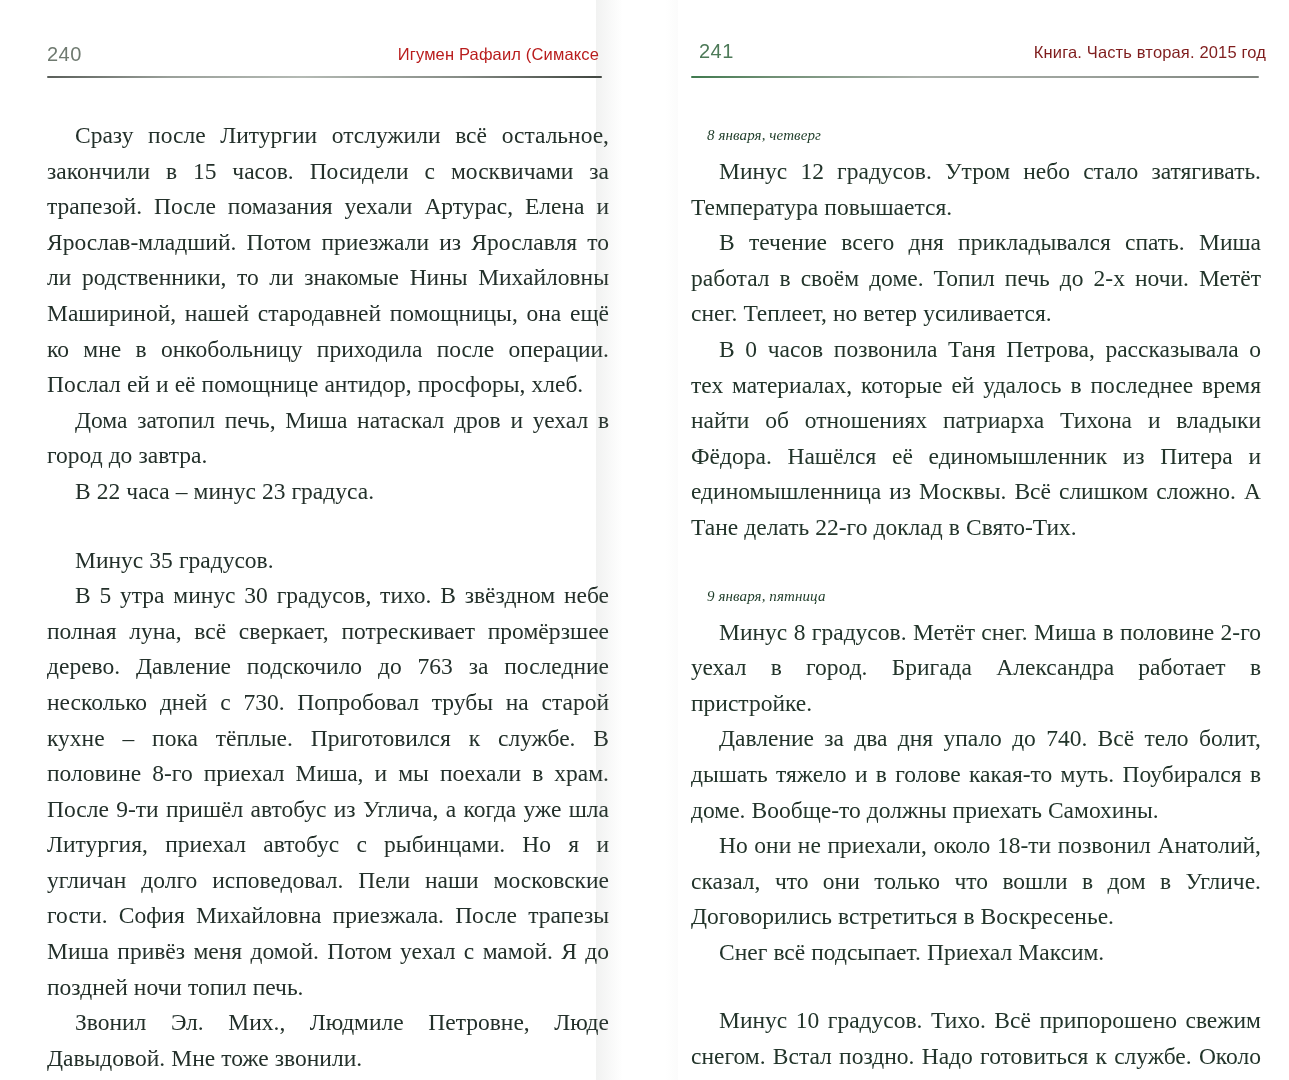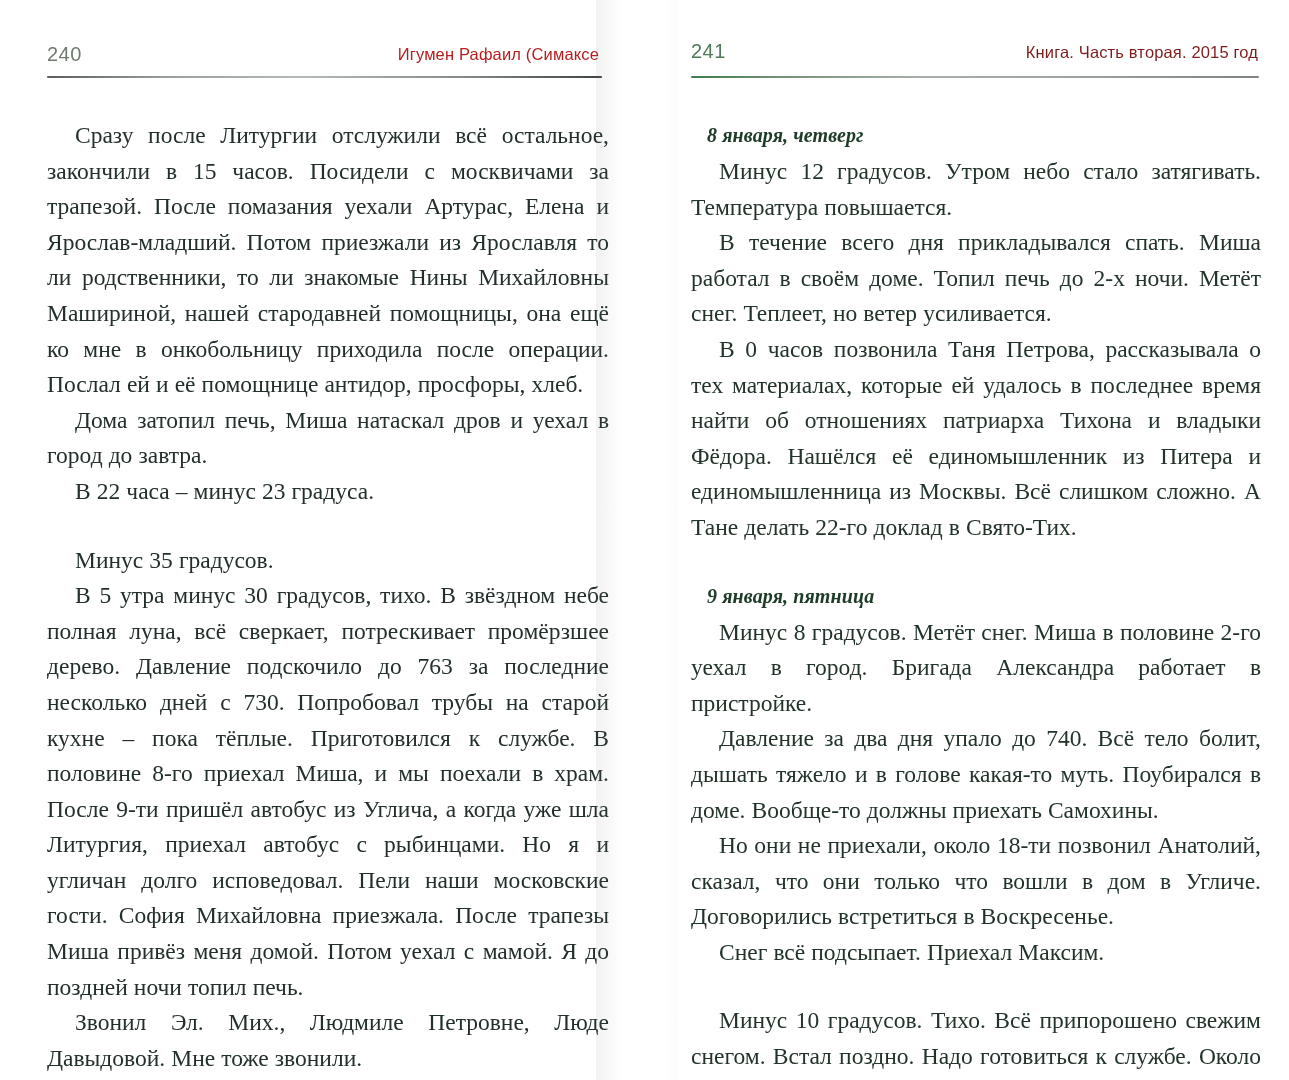--- a/index.html
+++ b/index.html
@@ -54,21 +54,21 @@
   .runhead {
     position: absolute;
     top: 40px;
     height: 28px;
     display: flex;
     align-items: baseline;
     justify-content: space-between;
     font-family: "Liberation Sans", "DejaVu Sans", sans-serif;
   }
   .page-left  .runhead { left: 47px; width: 552px; align-items: center; }
-  .page-right .runhead { left: 13px; width: 567px; gap: 27px; }
+  .page-right .runhead { left: 21px; width: 567px; gap: 27px; }
 
   .folio {
     font-size: 20px;
     letter-spacing: 0.5px;
     color: #6f7a70;
   }
   .page-right .folio { color: #4d7a58; }
 
   .runtitle {
     font-size: 16.5px;
@@ -97,22 +97,22 @@
 
   
   .column {
     position: absolute;
     top: 118px;
   }
   .page-left .column  { left: 47px; width: 562px; }
   .page-right .column { left: 13px; width: 570px; }
 
   .day-head {
-    font-size: 20px;
-    font-weight: bold;
+    font-size: 15px;
+    font-weight: normal;
     font-style: italic;
     color: #1d3b27;
     margin: 0 0 2px 0;
     padding-left: 16px;
     letter-spacing: 0.1px;
     line-height: 34px;
     white-space: nowrap;
   }
   .page-left .day-head { color: #1b3222; }
 

